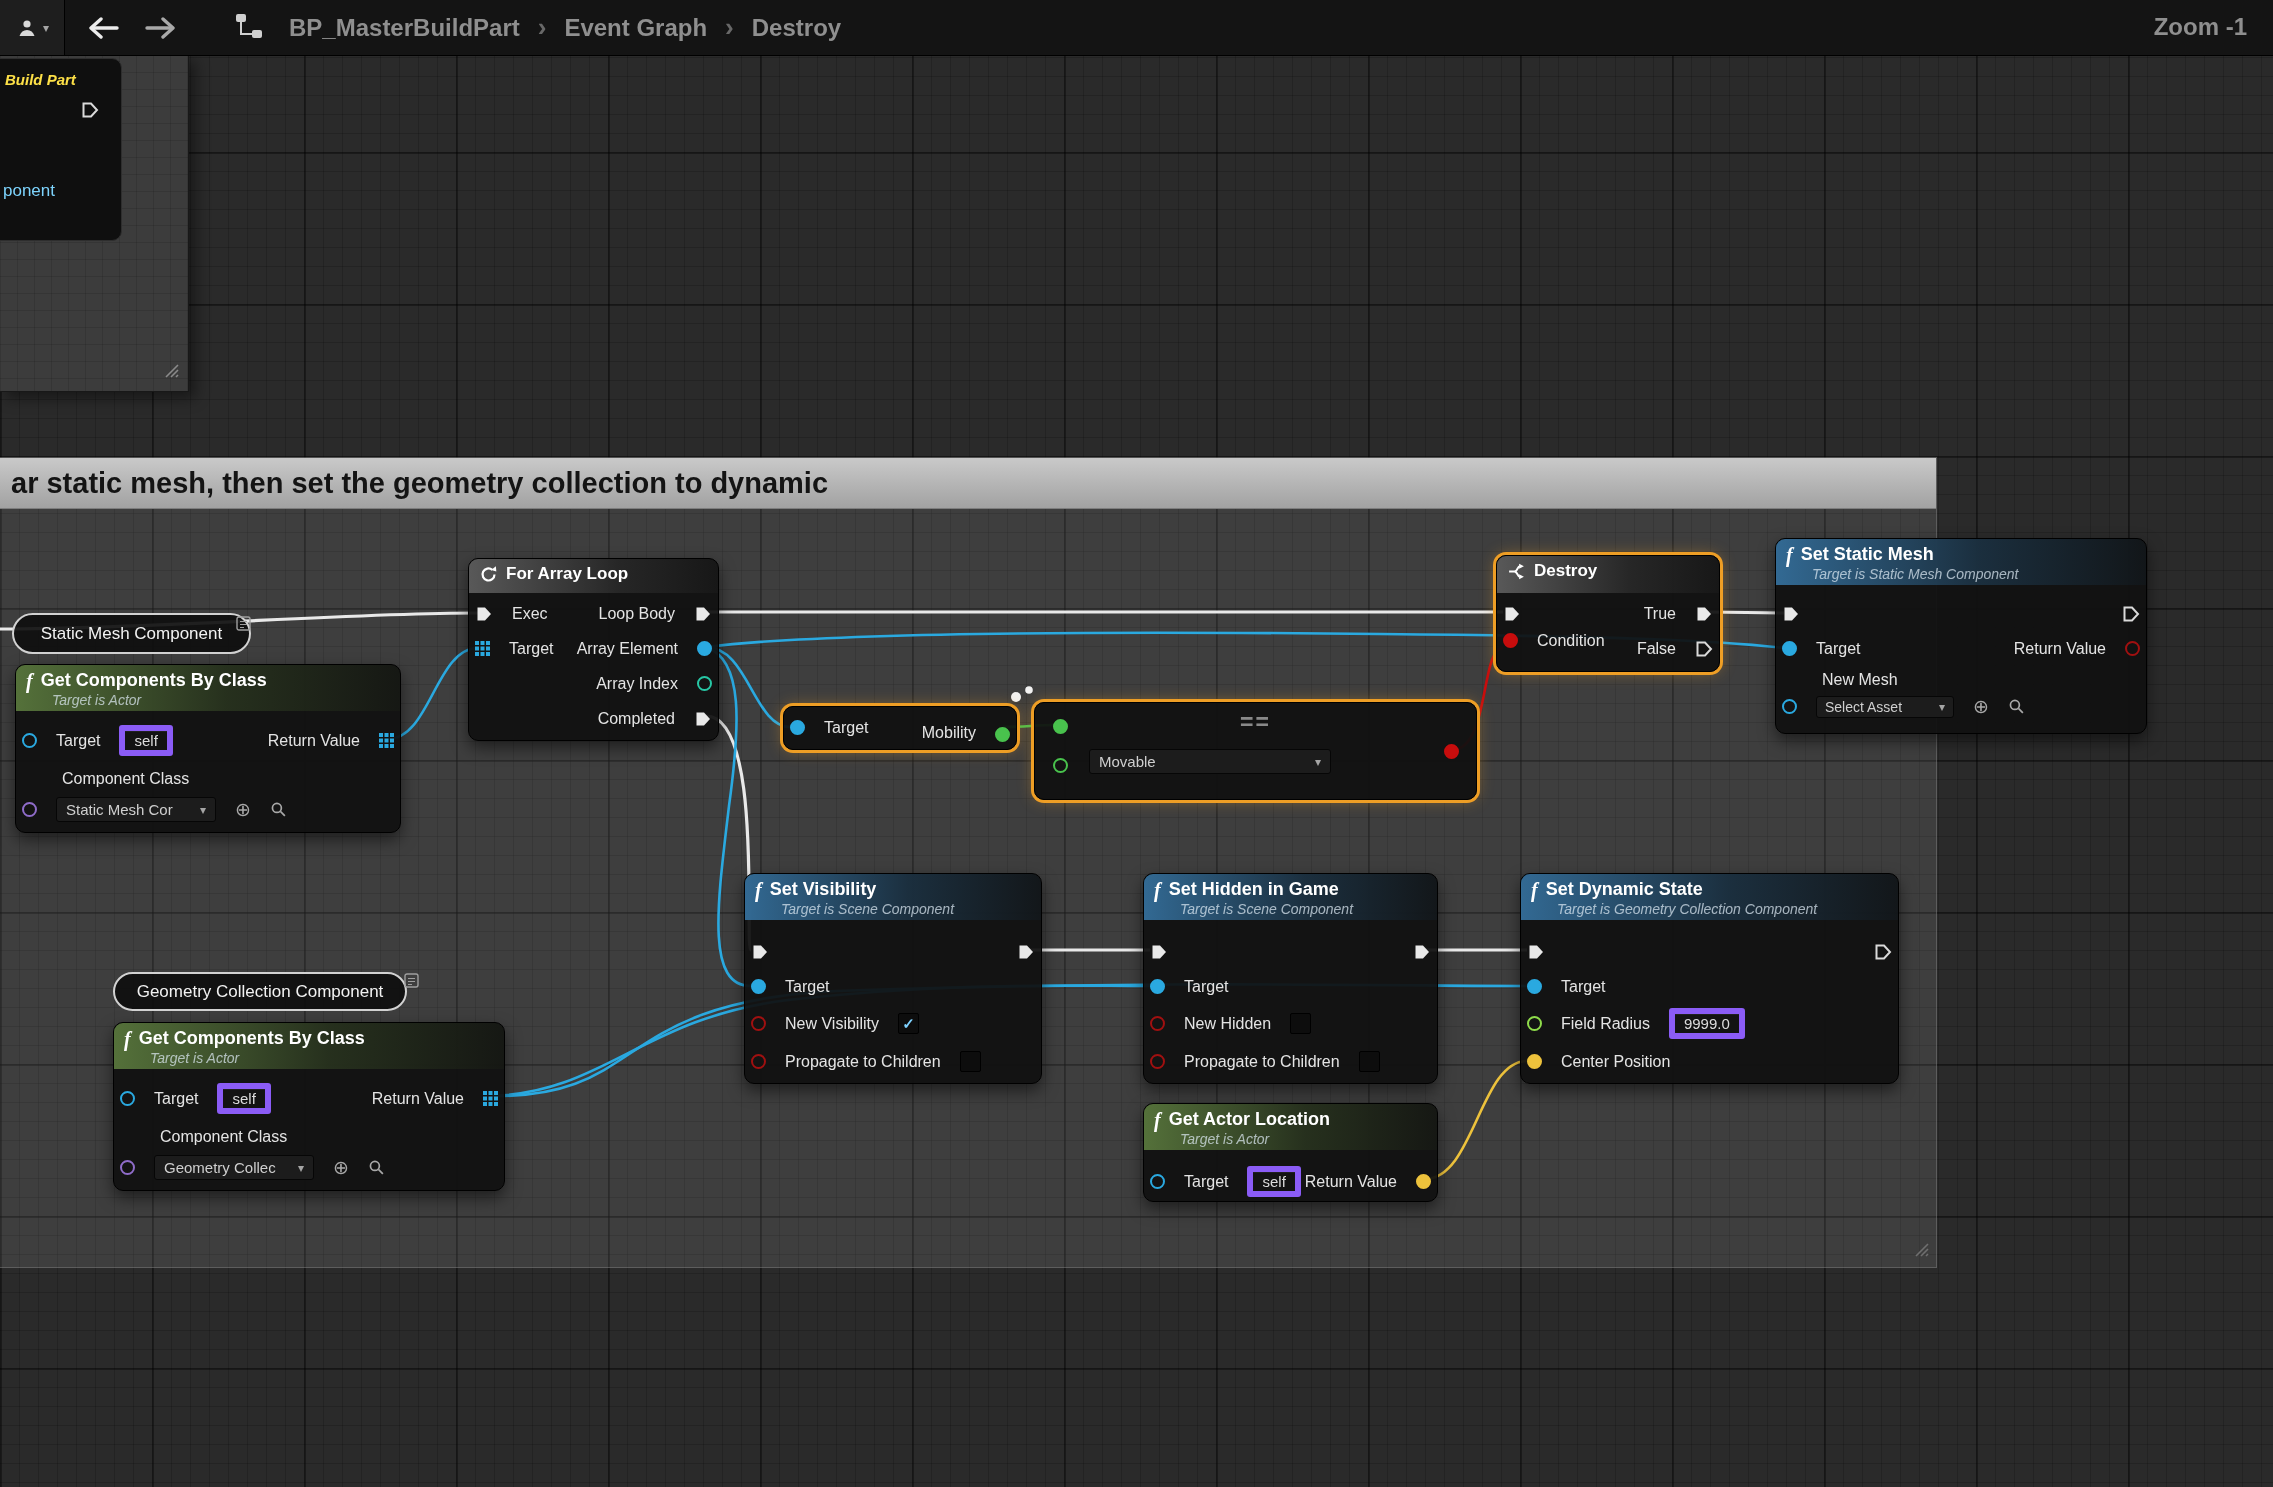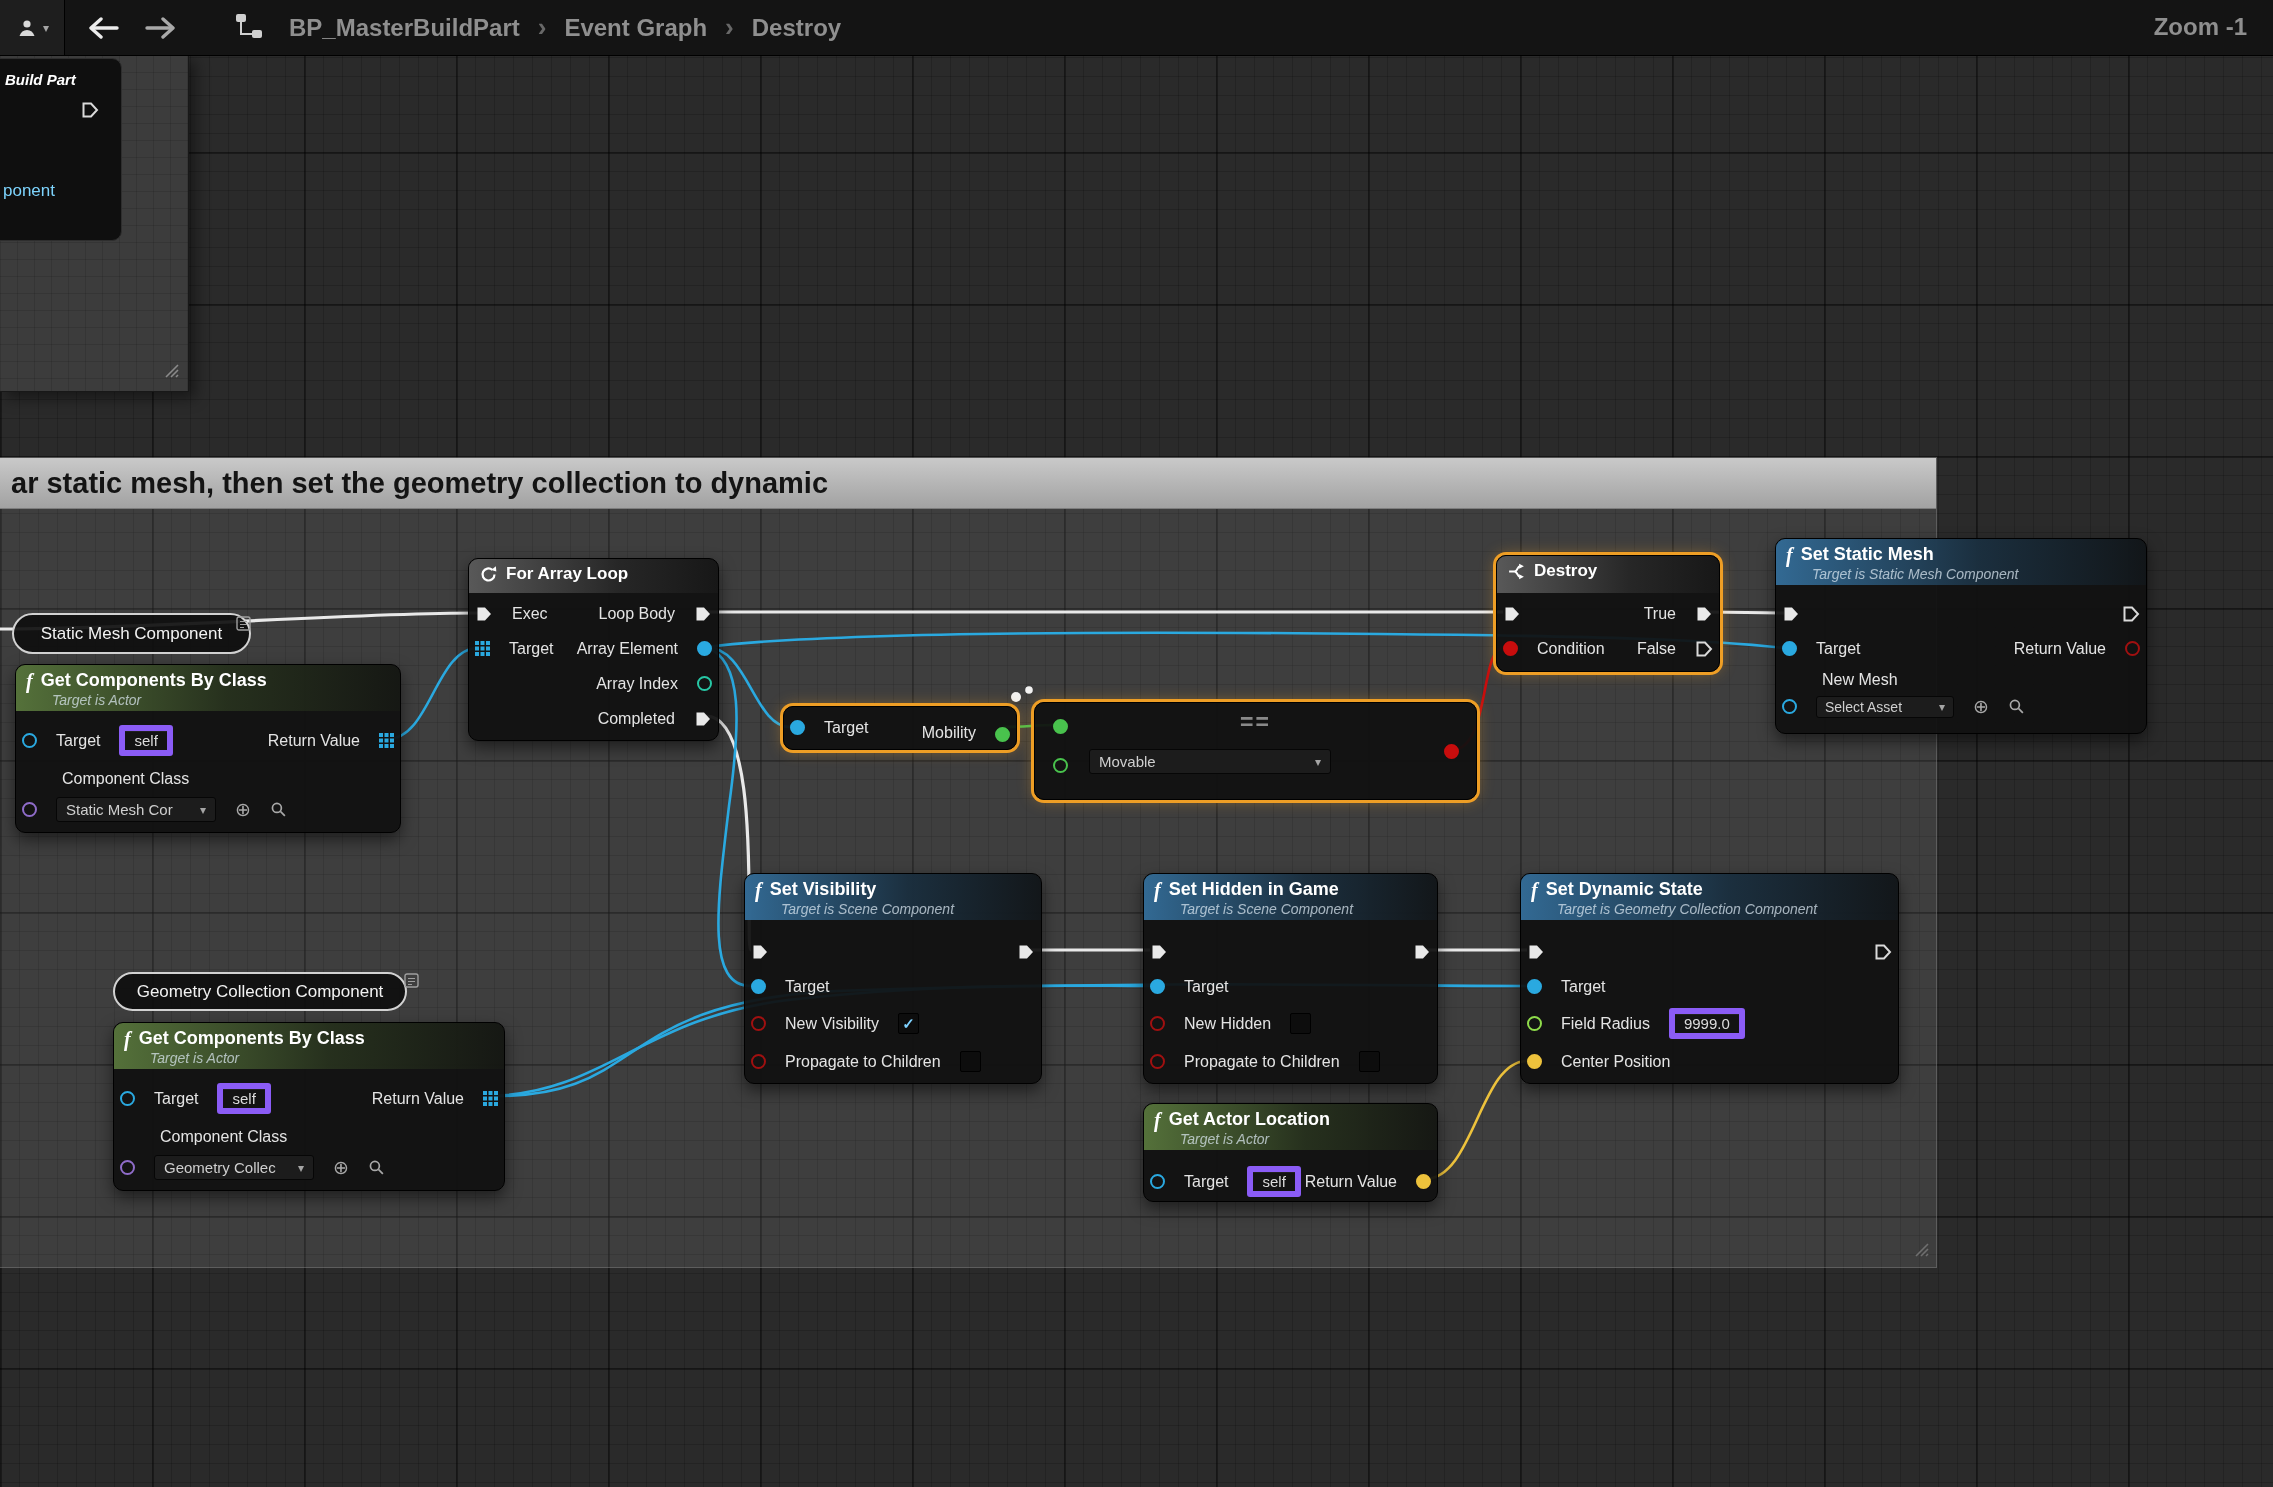--- a/index.html
+++ b/index.html
@@ -76,21 +76,21 @@
   
   .owin{position:absolute;left:0;top:55px;width:188px;height:336px;background:#3c3c3c;
         border-right:1px solid #181818;border-bottom:1px solid #181818;z-index:6;
         box-shadow:6px 6px 14px rgba(0,0,0,.45);
         background-image:linear-gradient(rgba(0,0,0,.12) 1px,transparent 1px),
                          linear-gradient(90deg,rgba(0,0,0,.12) 1px,transparent 1px);
         background-size:17px 17px;}
   .onode{position:absolute;left:-6px;top:3px;width:126px;height:181px;background:#0f0f0f;
          border:1px solid #2e2e2e;border-radius:0 10px 10px 0;}
   .otitle{position:absolute;left:10px;top:12px;font-size:15px;font-weight:bold;
-          font-style:italic;color:#ffffff;white-space:nowrap;}
+          font-style:italic;color:#fde047;white-space:nowrap;}
   .opin{position:absolute;left:8px;top:122px;font-size:17px;color:#7dd3fc;white-space:nowrap;}
   .ogrip{position:absolute;right:8px;bottom:8px;}
 </style>
 </head>
 <body>
 
 <div class="graph">
 
   <div class="comment">
     <div class="chead">
@@ -268,21 +268,21 @@
             <path d="M11.5 11.7 l4.5 2.3 -4.5 2.3z" fill="#fff"></path>
           </svg>
         <span class="ntitle" style="font-size:17px;">Destroy</span>
       </div>
     </div>
     <div class="prow l" style="top:40px;">
       <svg width="18" height="18" viewBox="0 0 18 18">
           <path d="M2.5 2.5 h7.5 l6 6.5 -6 6.5 H2.5 z" fill="#e9e9e9"></path>
         </svg>
     </div>
-    <div class="prow l" style="top:75px;">
+    <div class="prow l" style="top:67px;">
       <span class="pin f" style="--c:#c80d0d"></span>
       <span class="plabel">Condition</span>
     </div>
     <div class="prow r" style="top:40px;">
       <svg width="18" height="18" viewBox="0 0 18 18">
           <path d="M2.5 2.5 h7.5 l6 6.5 -6 6.5 H2.5 z" fill="#e9e9e9"></path>
         </svg>
       <span class="plabel">True</span>
     </div>
     <div class="prow r" style="top:75px;">

